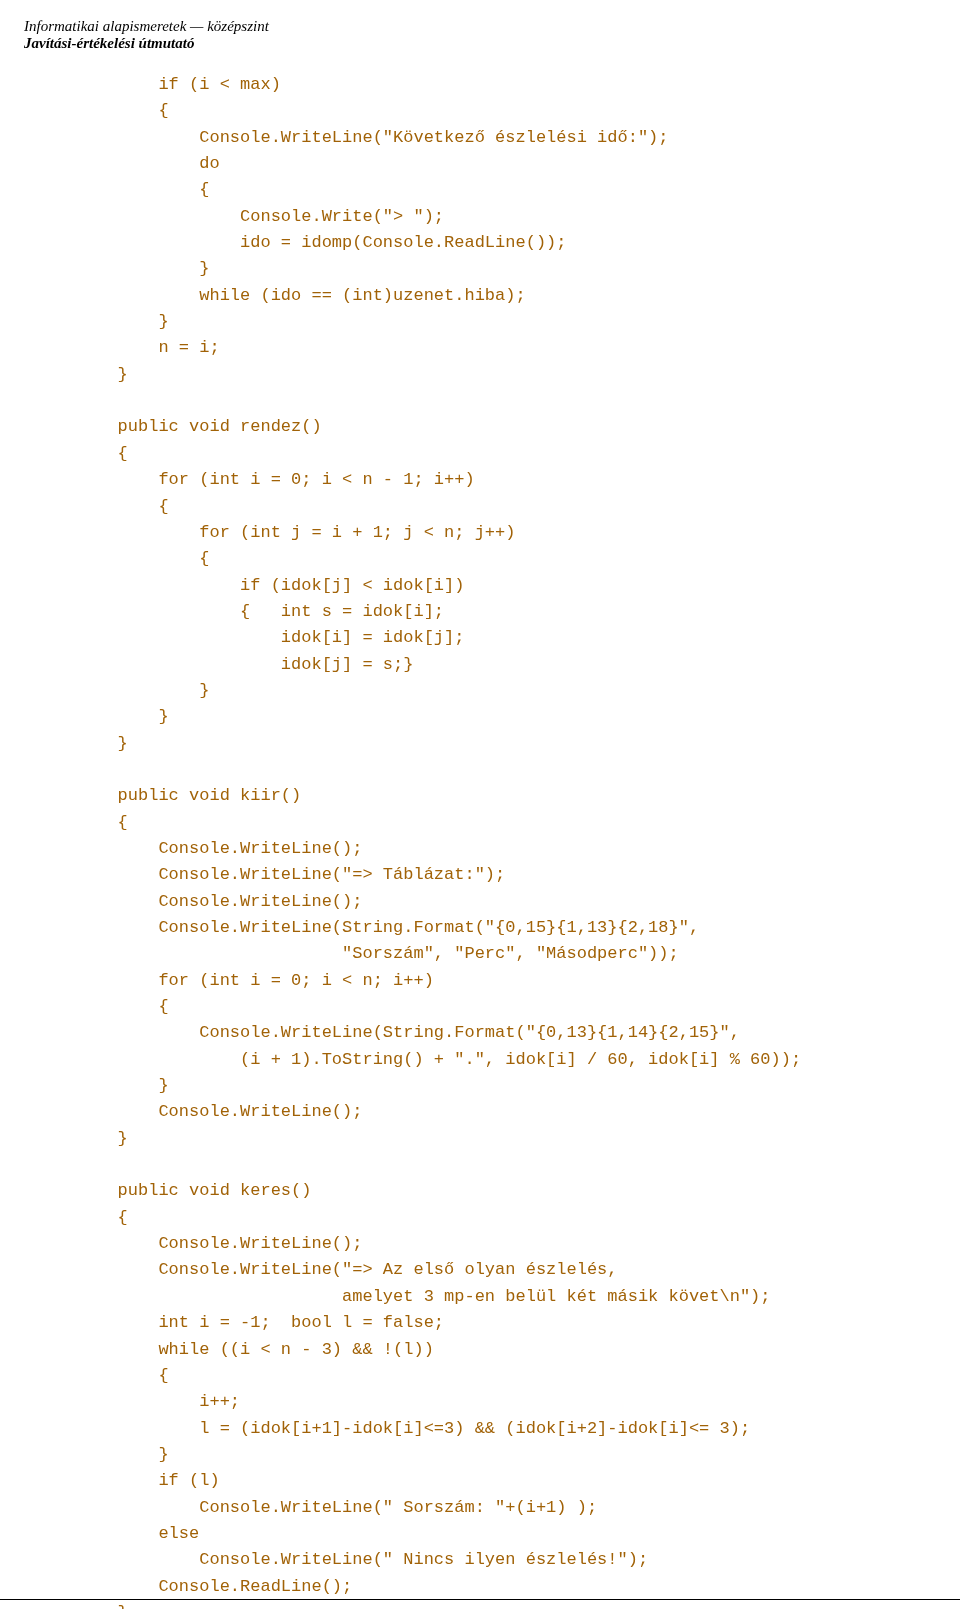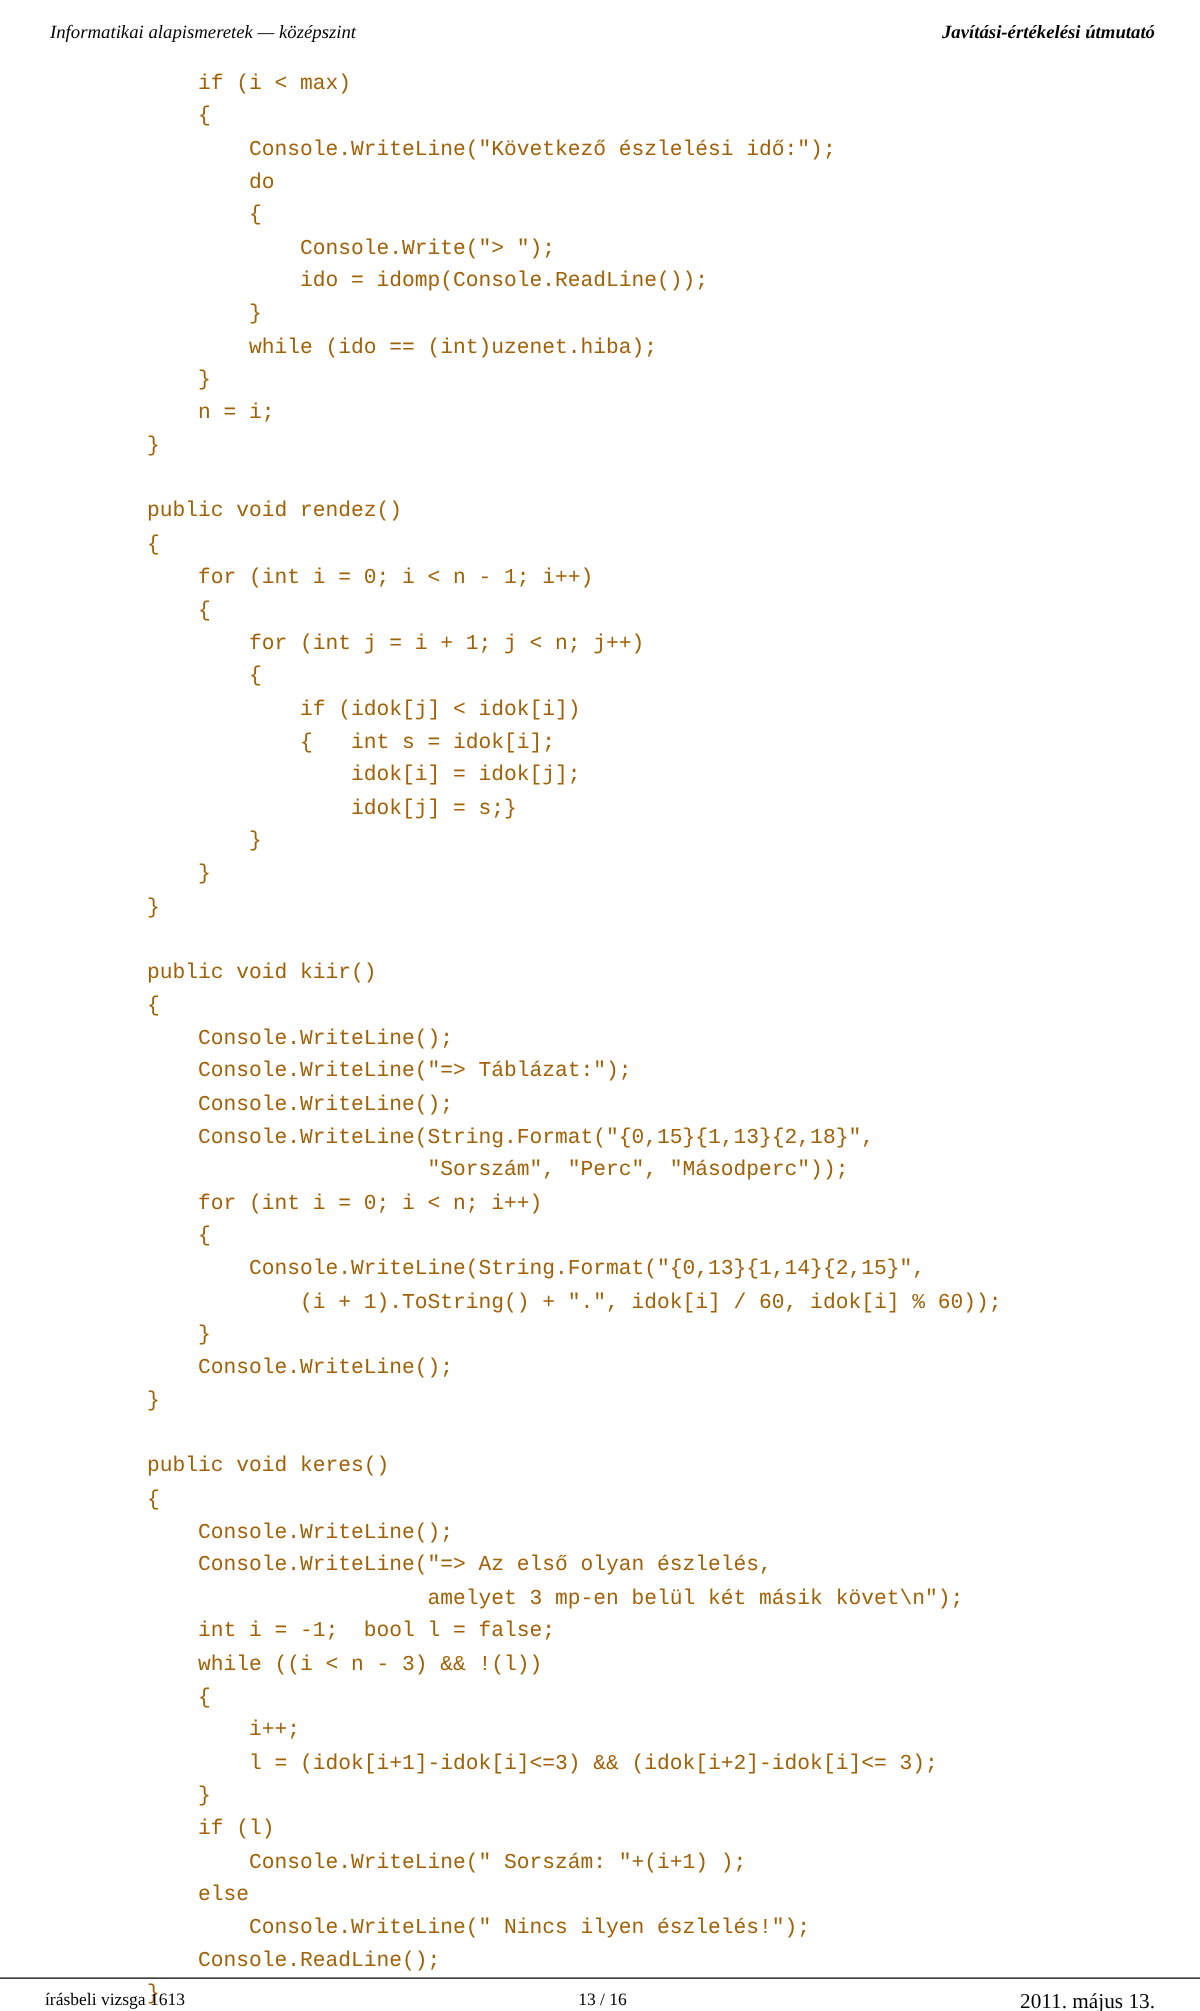--- a/index.html
+++ b/index.html
@@ -14,22 +14,23 @@
       background: #ffffff;
       font-family: 'Times New Roman', Times, serif;
       color: #000000;
       position: relative;
     }
 
     .page-header {
       display: flex;
       justify-content: space-between;
       align-items: flex-start;
-      padding: 18px 36px 10px 40px;
+      padding: 18px 36px 10px 24px;
       border-bottom: none;
+      flex-direction: column;
     }
 
     .header-left {
       font-size: 15px;
       font-style: italic;
       font-weight: normal;
     }
 
     .header-right {
       font-size: 15px;

